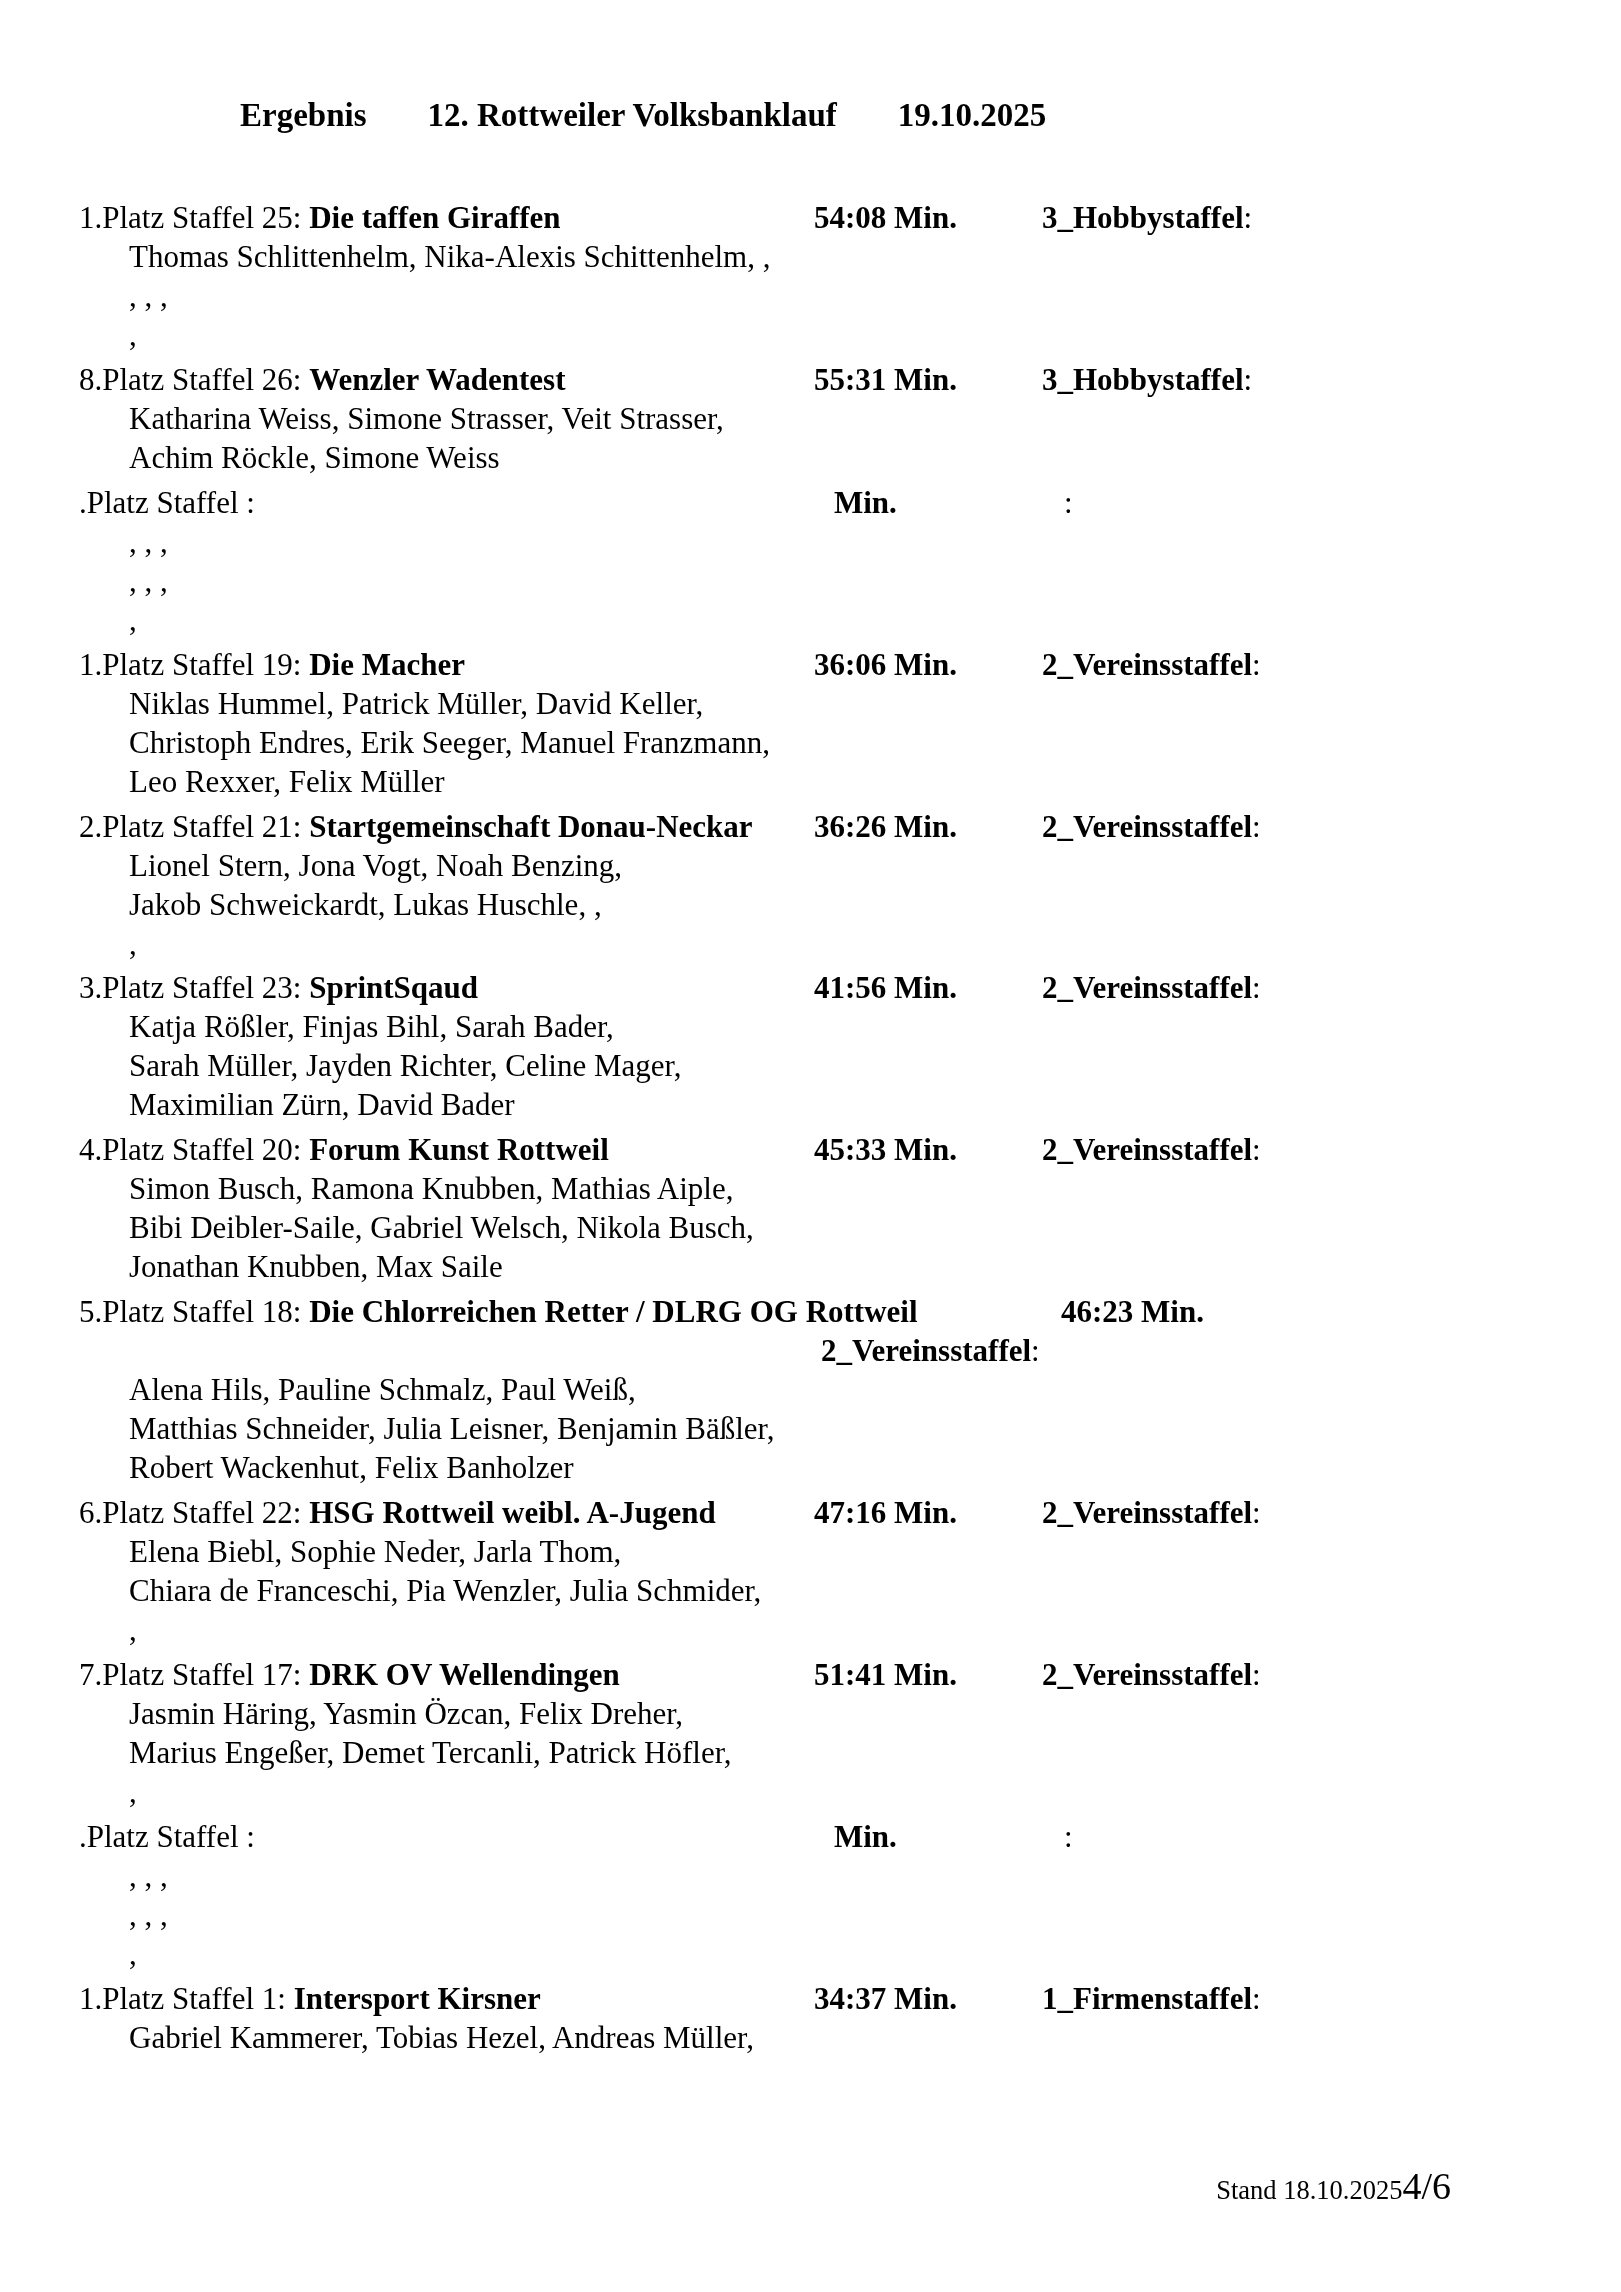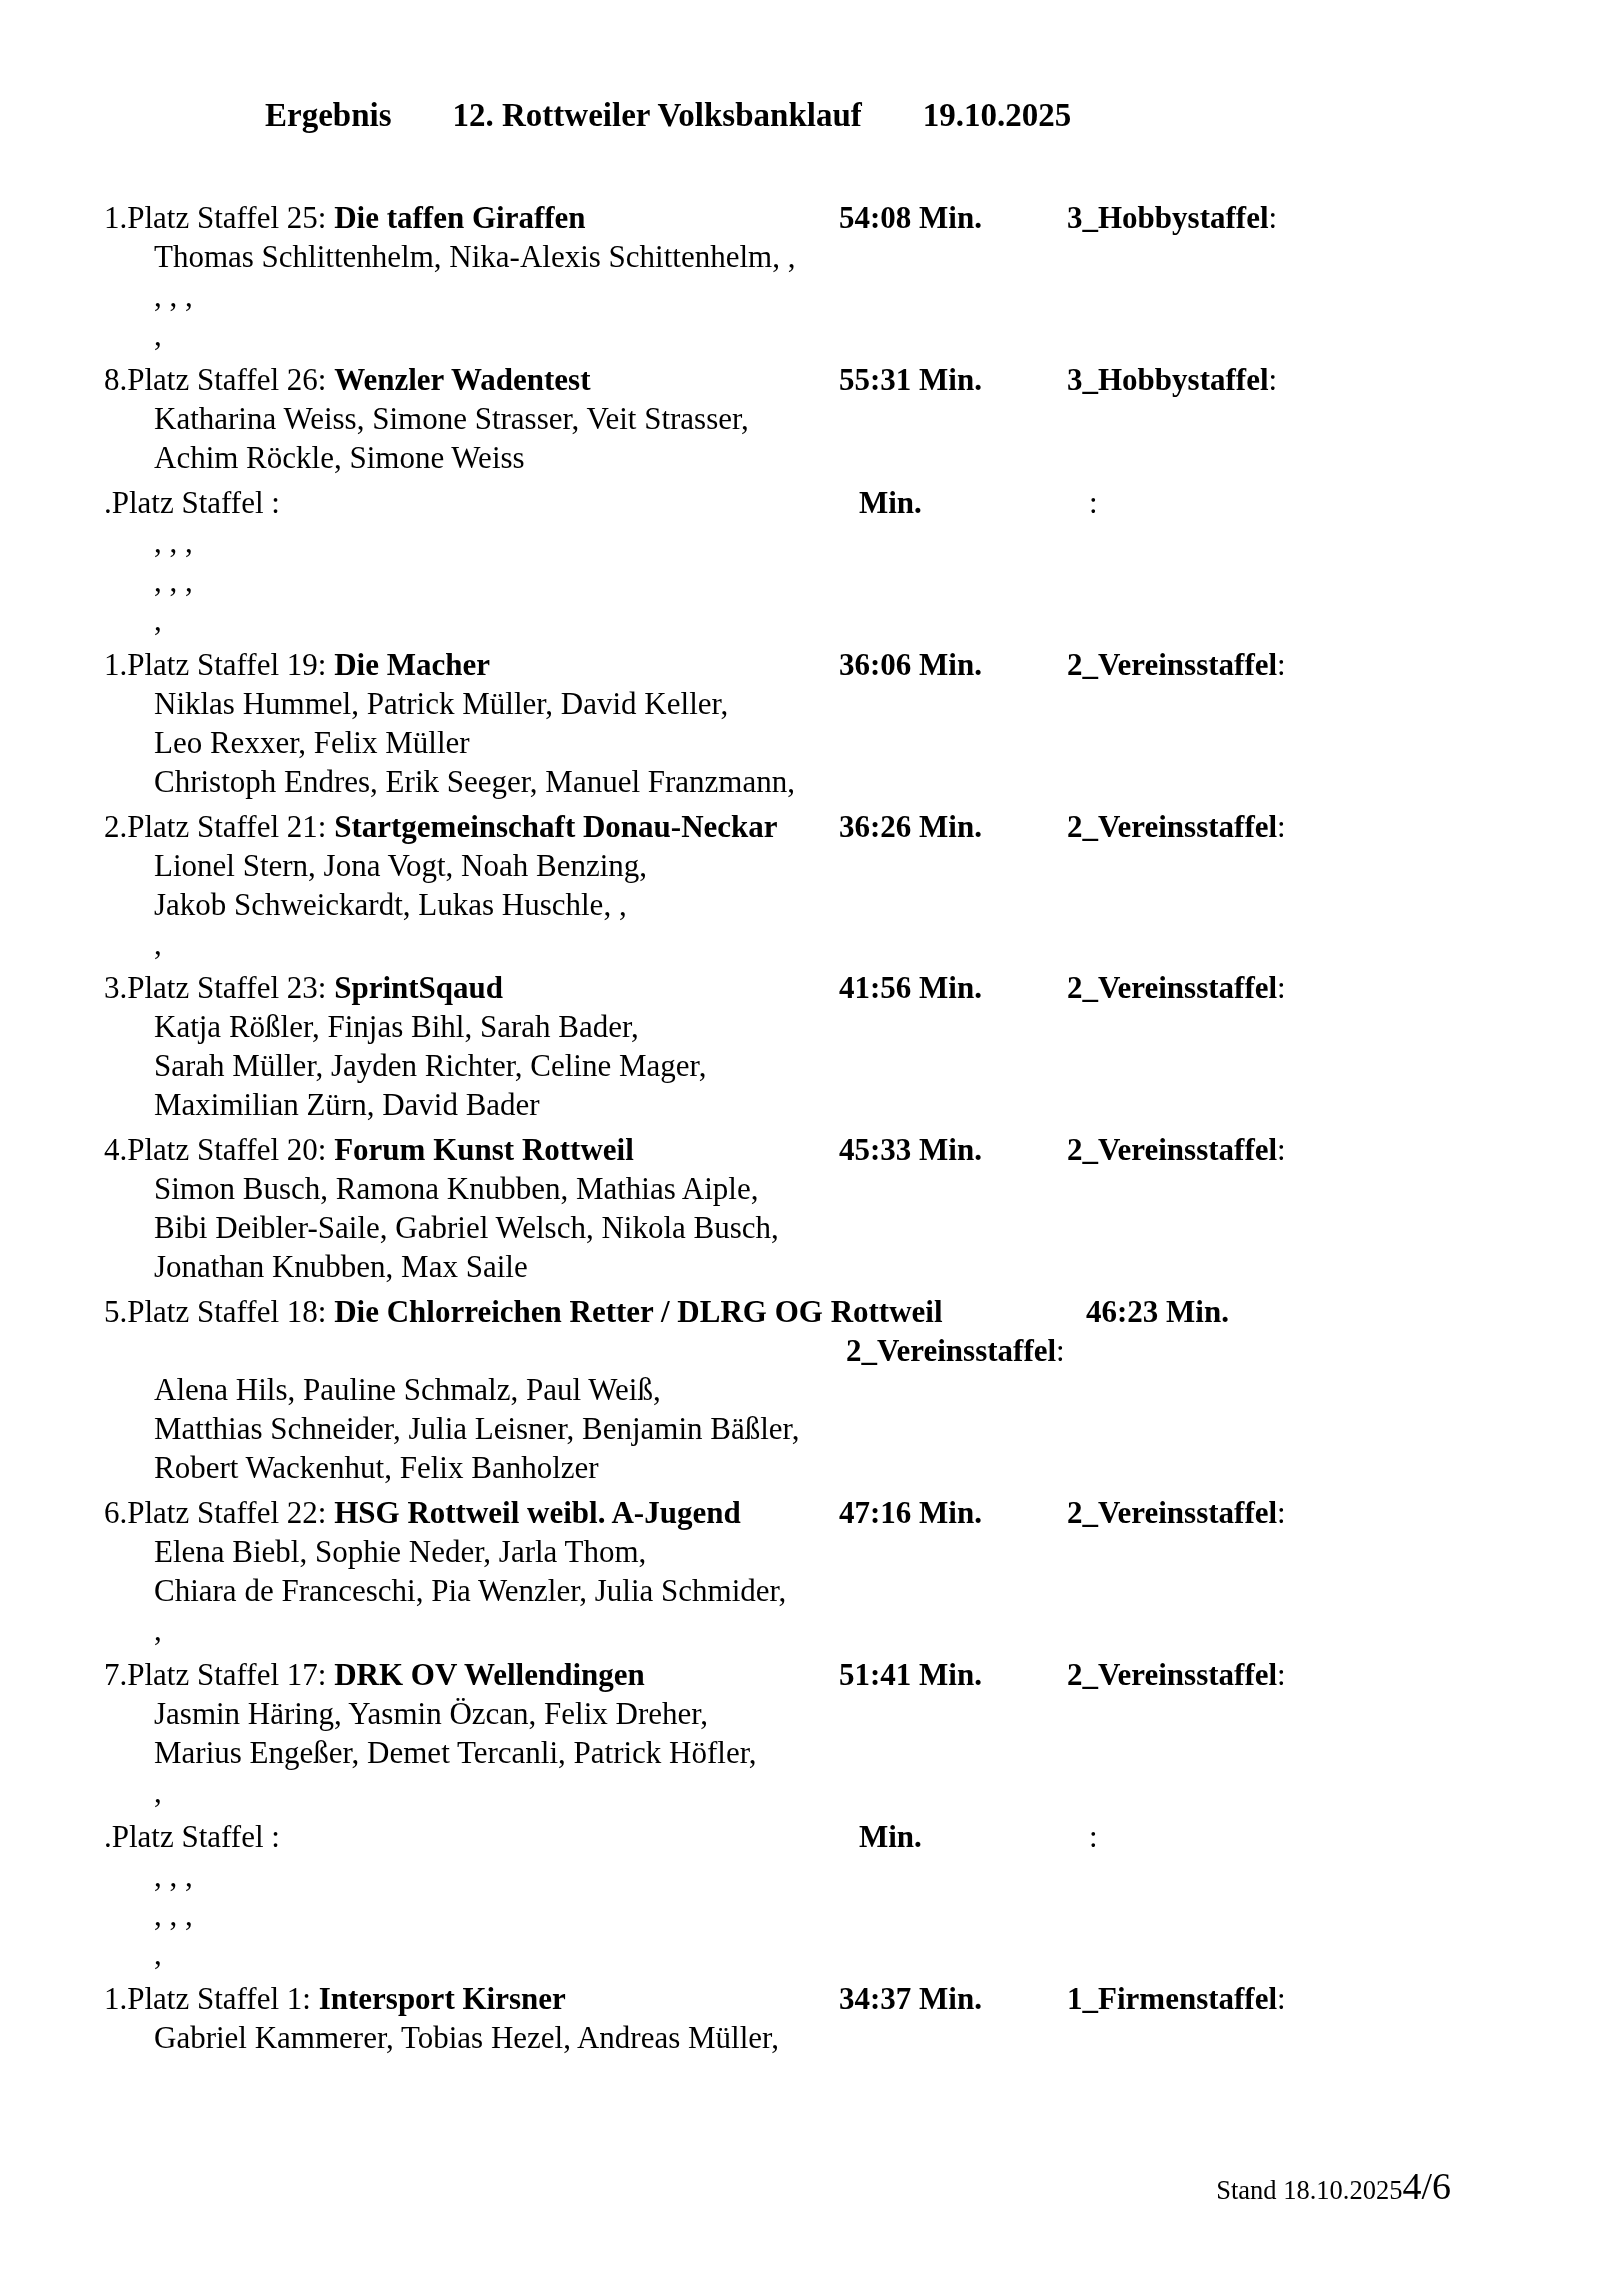--- a/index.html
+++ b/index.html
@@ -1,21 +1,21 @@
 <!DOCTYPE html>
 <html><head>
 <meta charset="utf-8">
 <style>
   html,body{margin:0;padding:0}
   body{
     width:1621px;height:2293px;background:#ffffff;color:#000;
     font-family:"Liberation Serif",serif;font-size:31px;
     position:relative;overflow:hidden;
   }
-  .sheet{position:absolute;inset:0;padding:96px 203px 0 104px;box-sizing:border-box}
+  .sheet{position:absolute;inset:0;padding:96px 203px 0 79px;box-sizing:border-box}
   .title{
     display:flex;gap:61px;padding-left:161px;
     font-weight:bold;font-size:33px;line-height:39px;margin-bottom:63px;
     white-space:nowrap;
   }
   .entry{margin-bottom:5.9px}
   .head{position:relative;line-height:39px;white-space:nowrap}
   .prefix{font-weight:normal}
   .team{font-weight:bold}
   .time{position:absolute;left:735px;top:0;font-weight:bold}
@@ -57,22 +57,22 @@
       </div>
       <div class="entry empty">
         <div class="head"><span class="prefix">.Platz Staffel :</span><span class="time">Min.</span><span class="cat"><span>:</span></span></div>
         <div class="names">, , ,</div>
         <div class="names">, , ,</div>
         <div class="names">,</div>
       </div>
       <div class="entry normal">
         <div class="head"><span class="prefix">1.Platz Staffel 19: </span><span class="team">Die Macher</span><span class="time">36:06 Min.</span><span class="cat"><b>2_Vereinsstaffel</b><span>:</span></span></div>
         <div class="names">Niklas Hummel, Patrick Müller, David Keller,</div>
+        <div class="names">Christoph Endres, Erik Seeger, Manuel Franzmann,</div>
         <div class="names">Leo Rexxer, Felix Müller</div>
-        <div class="names">Christoph Endres, Erik Seeger, Manuel Franzmann,</div>
       </div>
       <div class="entry normal">
         <div class="head"><span class="prefix">2.Platz Staffel 21: </span><span class="team">Startgemeinschaft Donau-Neckar</span><span class="time">36:26 Min.</span><span class="cat"><b>2_Vereinsstaffel</b><span>:</span></span></div>
         <div class="names">Lionel Stern, Jona Vogt, Noah Benzing,</div>
         <div class="names">Jakob Schweickardt, Lukas Huschle, ,</div>
         <div class="names">,</div>
       </div>
       <div class="entry normal">
         <div class="head"><span class="prefix">3.Platz Staffel 23: </span><span class="team">SprintSqaud</span><span class="time">41:56 Min.</span><span class="cat"><b>2_Vereinsstaffel</b><span>:</span></span></div>
         <div class="names">Katja Rößler, Finjas Bihl, Sarah Bader,</div>

